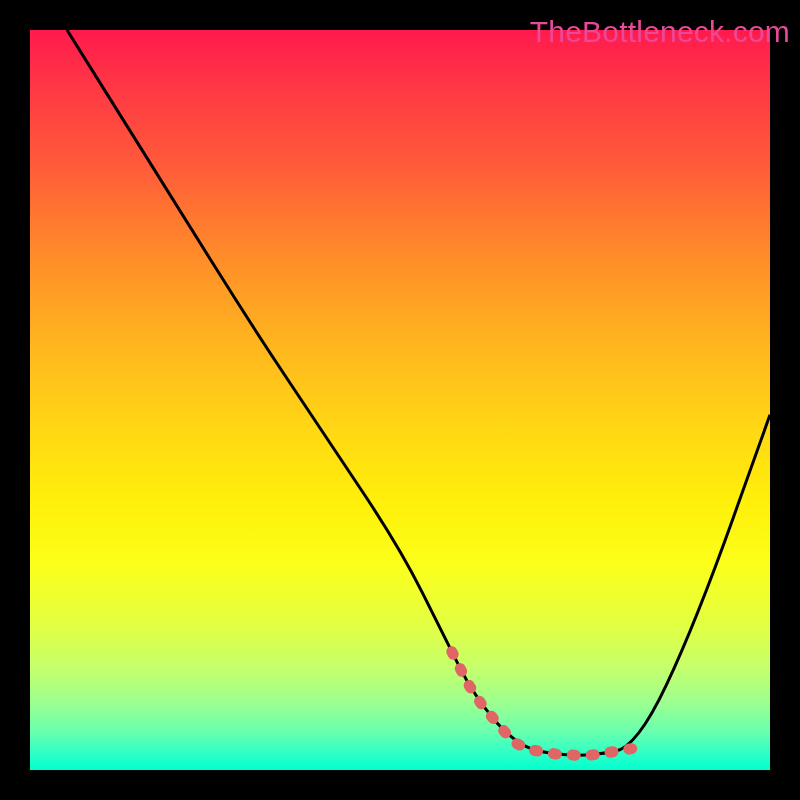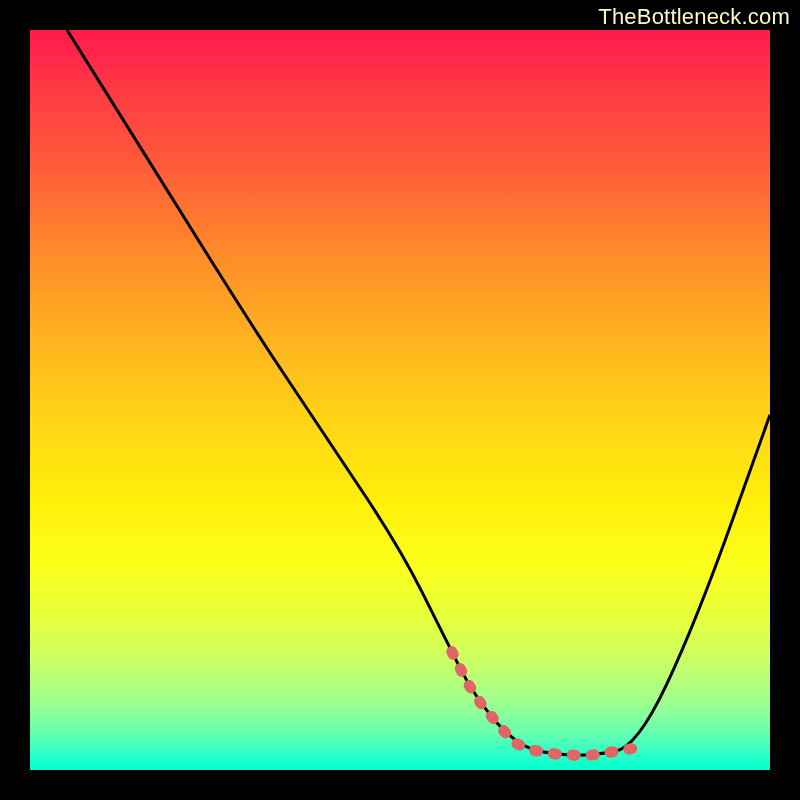--- a/index.html
+++ b/index.html
@@ -6,24 +6,24 @@
   body {
     width: 800px;
     height: 800px;
     background: #000;
     position: relative;
     font-family: Arial, sans-serif;
     overflow: hidden;
   }
   .watermark {
     position: absolute;
-    top: 4px;
+    top: 15px;
     right: 10px;
-    color: #fef9c3;
-    font-size: 22px;
+    color: #ec4899;
+    font-size: 30px;
     font-weight: 500;
     z-index: 3;
     letter-spacing: 0.2px;
   }
   .plot {
     position: absolute;
     left: 30px;
     top: 30px;
     width: 740px;
     height: 740px;

